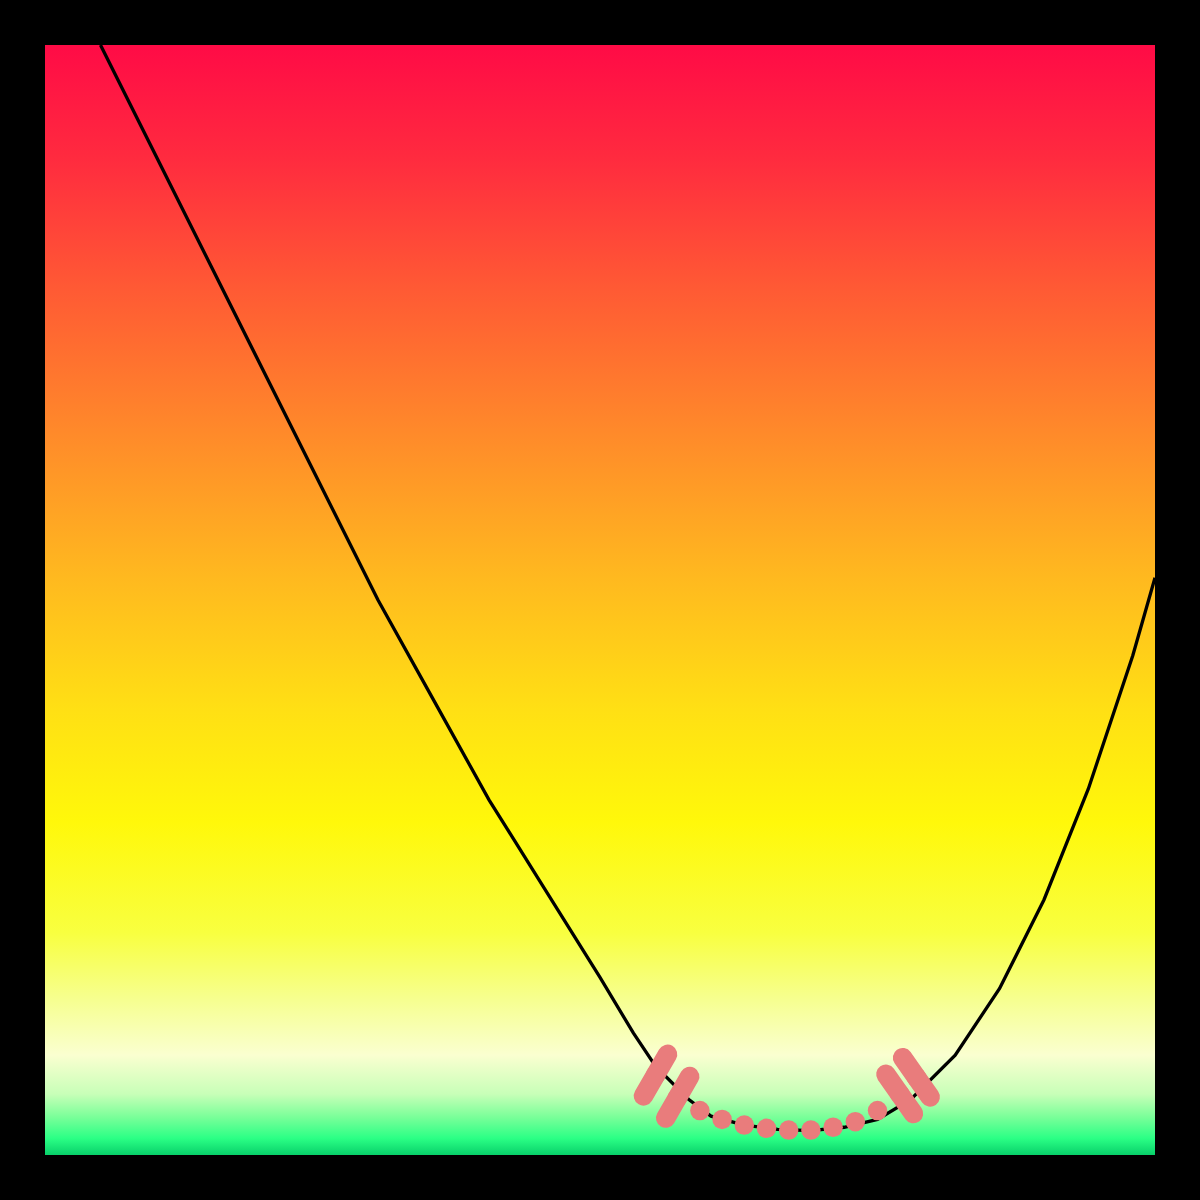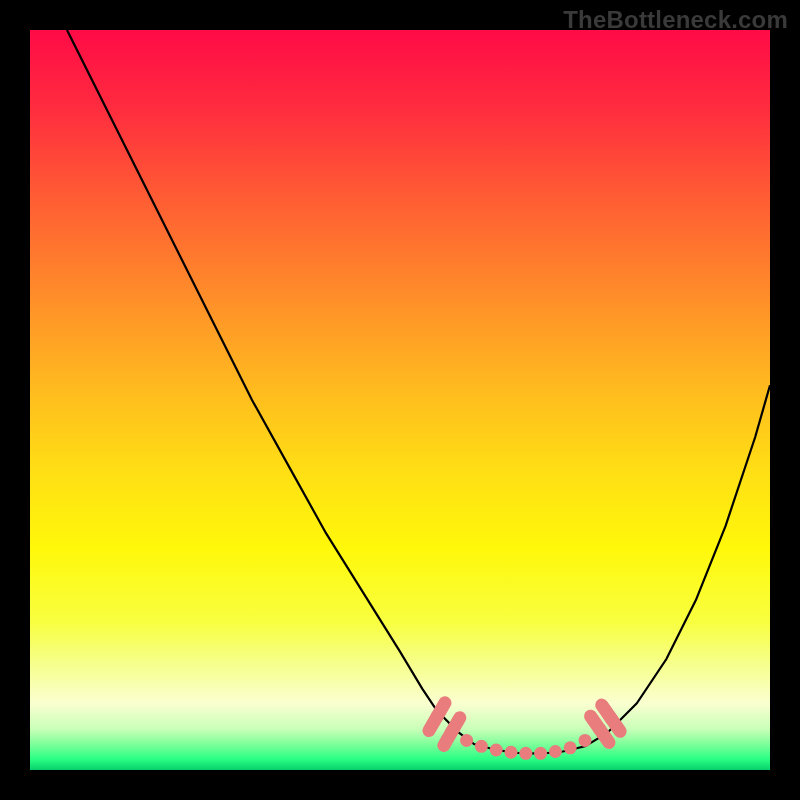--- a/index.html
+++ b/index.html
@@ -50,14 +50,13 @@
           <circle cx="569.8000000000001" cy="699.3" r="6.5" fill="#e97c7c"></circle>
           <circle cx="580.9" cy="688.2" r="6.5" fill="#e97c7c"></circle>
           <line x1="399.00000000000006" y1="700.5764064605511" x2="415.00000000000006" y2="672.863593539449" stroke="#e97c7c" stroke-width="13" stroke-linecap="round"></line>
           <line x1="413.79999999999995" y1="715.376406460551" x2="429.79999999999995" y2="687.6635935394489" stroke="#e97c7c" stroke-width="13" stroke-linecap="round"></line>
           <line x1="560.6227770183833" y1="686.1935672913761" x2="578.9772229816168" y2="712.4064327086238" stroke="#e97c7c" stroke-width="13" stroke-linecap="round"></line>
           <line x1="571.7227770183832" y1="675.0935672913762" x2="590.0772229816167" y2="701.3064327086239" stroke="#e97c7c" stroke-width="13" stroke-linecap="round"></line>
         </g>
     </svg>
   </div>
 
-  <div class="watermark">TheBottleneck.com</div>
 </div>
 
 </body></html>

